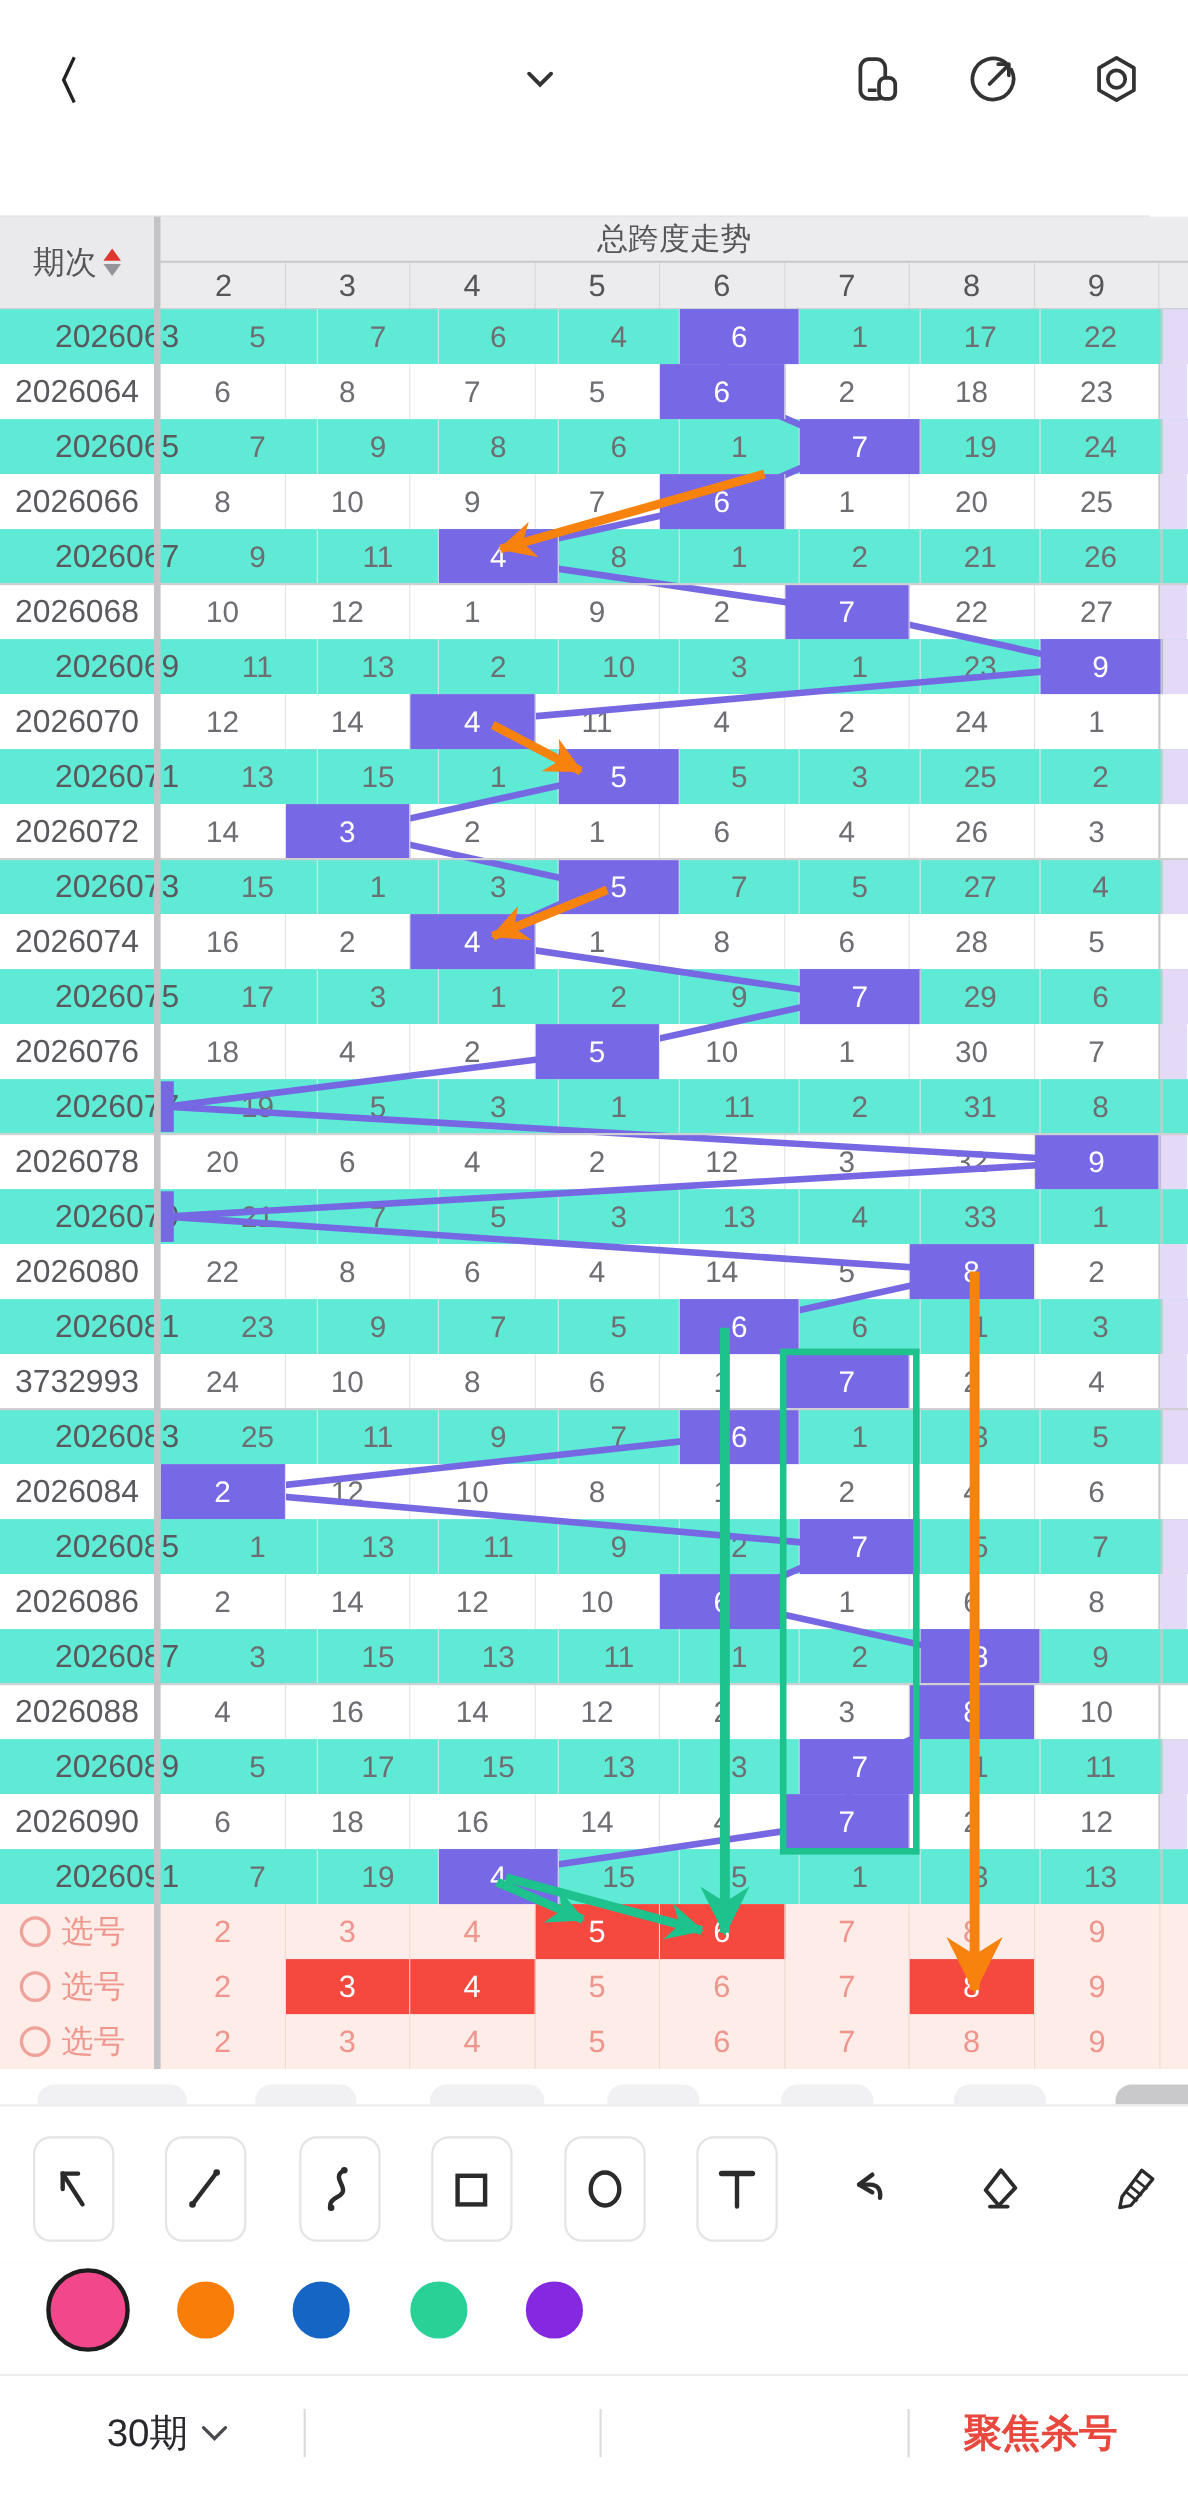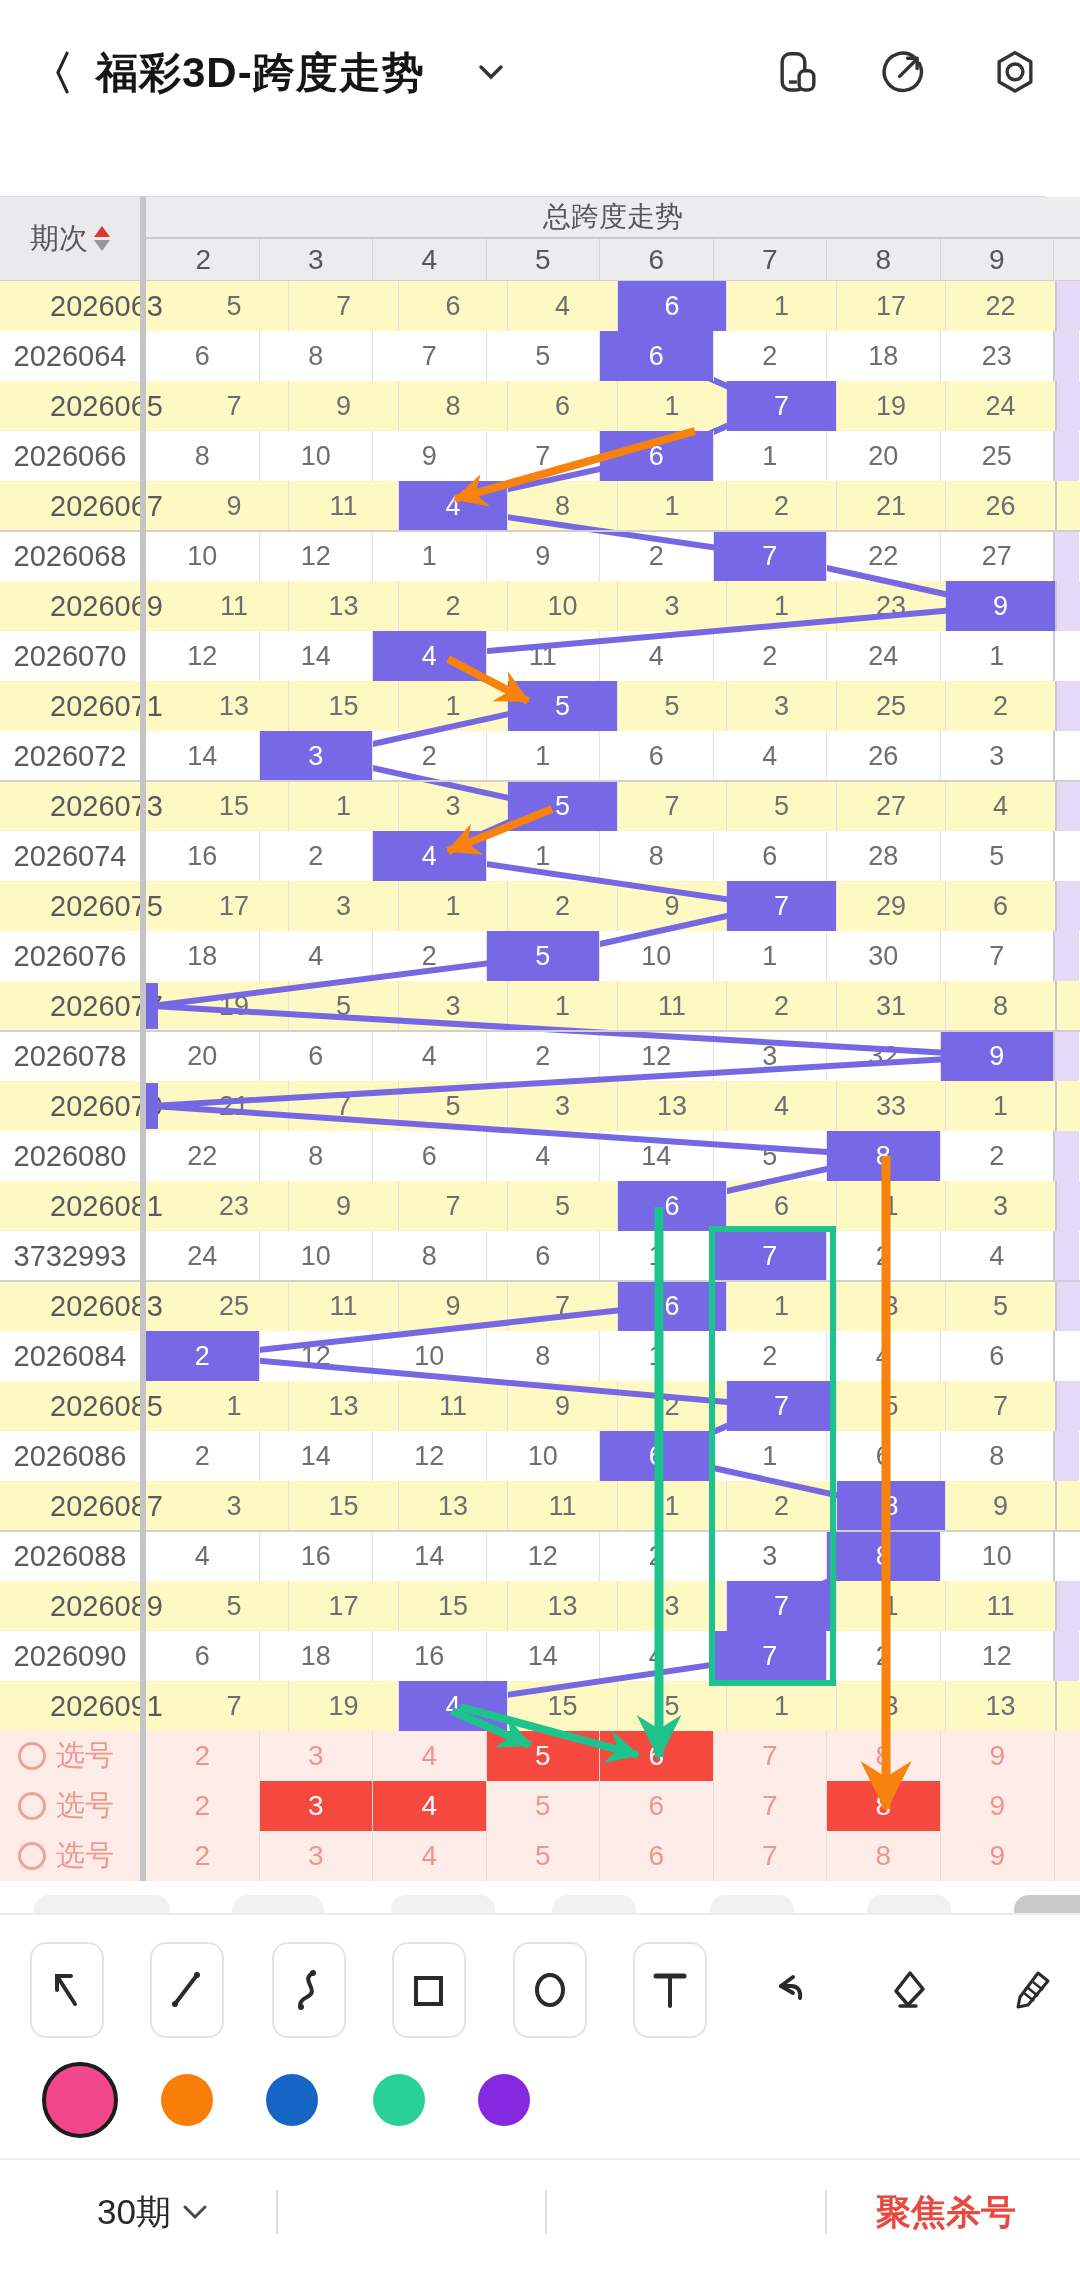--- a/index.html
+++ b/index.html
@@ -20,21 +20,21 @@
   .tri-up{width:0;height:0;border-left:8px solid transparent;border-right:8px solid transparent;border-bottom:11px solid #de372d;}
   .tri-dn{width:0;height:0;border-left:8px solid transparent;border-right:8px solid transparent;border-top:11px solid #94949a;}
   .vdivider{position:absolute;left:140px;top:0;width:6px;height:1684px;background:#c4c4c7;z-index:4;}
   .ghead{position:absolute;left:146px;top:0;width:934px;height:42px;background:#ececee;border-bottom:2px solid #c9c9cc;box-sizing:border-box;
          display:flex;align-items:center;justify-content:center;font-size:28px;color:#55555a;}
   .chead{position:absolute;left:146px;top:42px;width:934px;height:42px;background:#ececee;border-bottom:1px solid #cfcfd2;box-sizing:border-box;display:flex;}
   .chead .hcell{width:113.5px;box-sizing:border-box;border-right:1px solid #d6d6d9;display:flex;align-items:center;justify-content:center;font-size:28px;color:#55555a;}
   .chead .hcell:first-child{margin-left:2px;width:111.5px;}
   .rows{position:absolute;left:0;top:84px;width:1080px;}
   .row{display:flex;height:50px;}
-  .row.even{background:#fef9c3;padding-left:39px;}
+  .row.even{background:#5eead4;padding-left:39px;}
   .row.odd{background:#ffffff;}
   .pcell{width:140px;display:flex;align-items:center;justify-content:center;font-size:29px;color:#5a5a5e;box-sizing:border-box;}
   .vgap{width:6px;}
   .cell{width:113.5px;box-sizing:border-box;border-right:1px solid #e3e3e5;display:flex;align-items:center;justify-content:center;font-size:27px;color:#6e6e72;}
   .cell:nth-last-of-type(2){border-right:2px solid #c9c9cb;width:114.5px;}
   .cell.hit{background:#7768e6;color:#ffffff;position:relative;z-index:2;}
   .strip{width:24px;box-sizing:border-box;}
   .strip.lav{background:#e4d9f6;}
   .gsep{position:absolute;left:0;width:1080px;height:2px;background:#d0d0d3;z-index:3;}
   
@@ -62,21 +62,20 @@
   .bb-dark{color:#28282c;margin-left:35px;}
   .bb-red{color:#e8483d;font-weight:bold;}
 </style>
 </head>
 <body>
 
 <div class="screen">
 
   <div class="appbar">
     <div class="back">〈</div>
-    <div class="title">福彩3D-跨度走势</div>
     <svg class="title-caret" width="26" height="16" viewBox="0 0 26 16">
         <polyline points="3,3 13,13 23,3" fill="none" stroke="#333" stroke-width="3.5" stroke-linecap="round"></polyline>
       </svg>
     <svg class="hicon" style="left:772px" viewBox="0 0 46 46">
       <rect x="9" y="6" width="20" height="32" rx="7" fill="none" stroke="#333" stroke-width="3"></rect>
       <rect x="24" y="21" width="13" height="17" rx="5" fill="#fff" stroke="#333" stroke-width="3"></rect>
       <line x1="15" y1="31" x2="22" y2="31" stroke="#333" stroke-width="3"></line>
     </svg>
     <svg class="hicon" style="left:877px" viewBox="0 0 46 46">
       <path d="M33 9 A16.5 16.5 0 1 0 37.5 14.5" fill="none" stroke="#333" stroke-width="3" stroke-linecap="round"></path>

